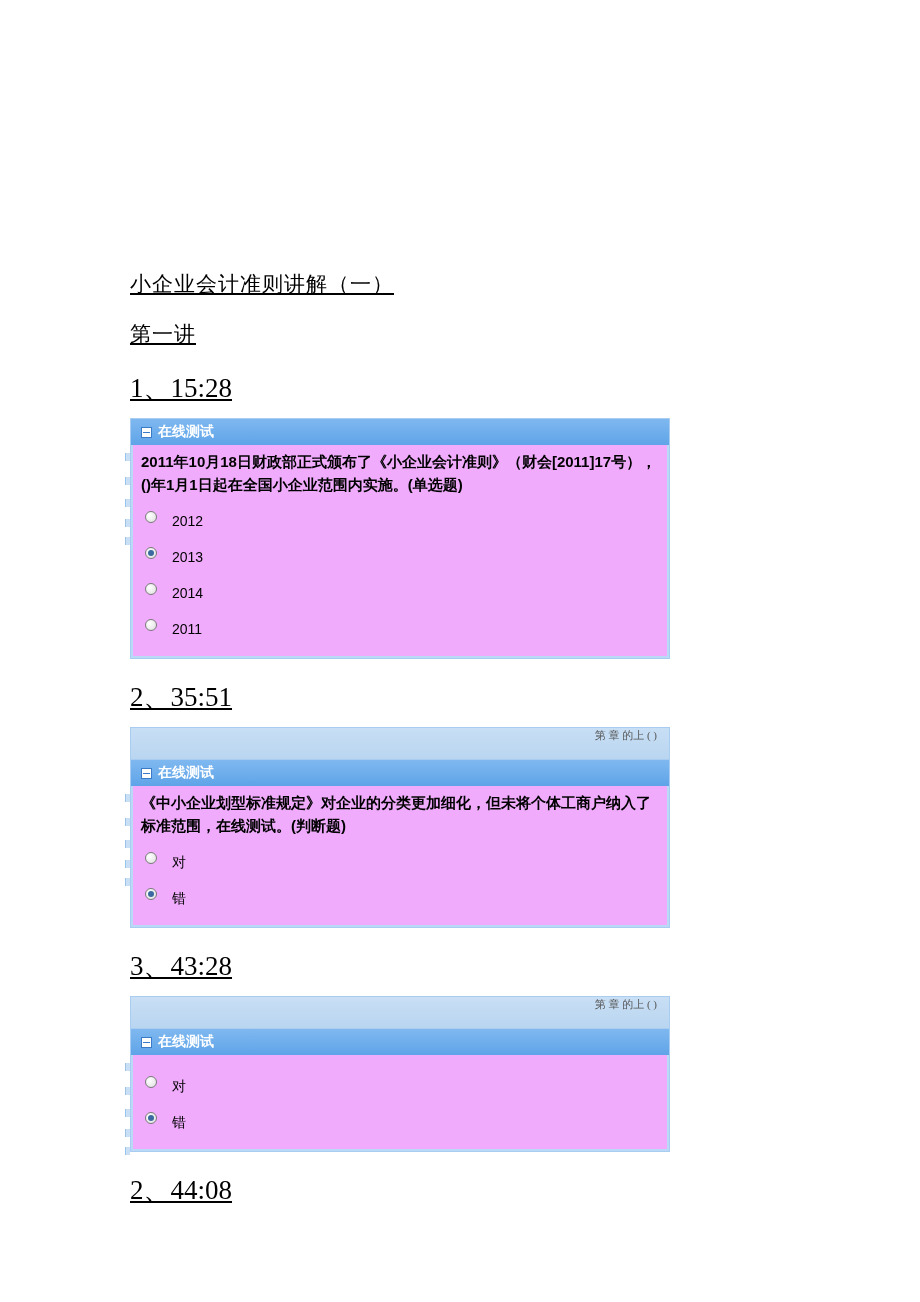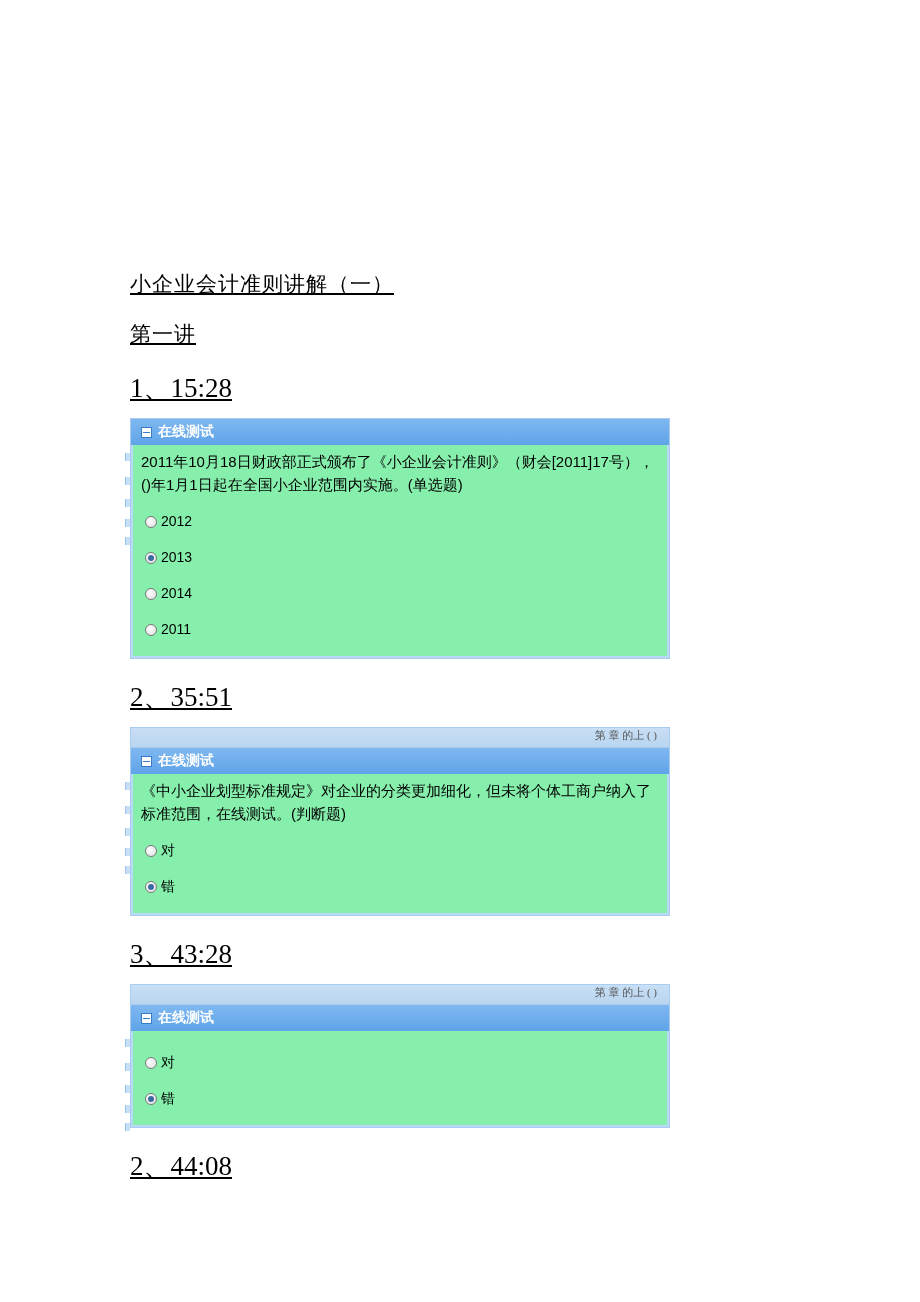--- a/index.html
+++ b/index.html
@@ -20,21 +20,21 @@
       text-decoration: underline;
     }
     .item-label {
       font-size: 27px;
       margin-top: 20px;
       margin-bottom: 12px;
       text-decoration: underline;
     }
     .quiz-panel {
       width: 540px;
-      background: #86efac;
+      background: #f0abfc;
       border: 1px solid #a9cdf0;
       box-shadow: inset 0 0 0 2px #b9d9f6;
       margin-bottom: 8px;
     }
     .panel-header {
       background: linear-gradient(#7fb8f0, #5fa4e8);
       padding: 4px 10px;
       display: flex;
       align-items: center;
       gap: 6px;
@@ -64,25 +64,26 @@
     }
     .panel-body {
       padding: 6px 10px 18px 10px;
       font-size: 15px;
       line-height: 1.5;
       font-family: "Microsoft YaHei", "SimSun", sans-serif;
       color: #000;
     }
     .question-text {
       margin-bottom: 4px;
+      font-weight: bold;
     }
     .option-row {
       display: flex;
-      align-items: center;
-      gap: 4px;
+      align-items: flex-start;
+      gap: 15px;
       margin-top: 15px;
       padding-left: 4px;
     }
     .radio {
       width: 12px;
       height: 12px;
       border-radius: 50%;
       border: 1px solid #7a7a7a;
       background: radial-gradient(circle at 35% 35%, #fff, #ddd);
       display: inline-block;
@@ -108,21 +109,21 @@
     .side-tick {
       position: absolute;
       left: -6px;
       width: 5px;
       height: 8px;
       background: #c8dff5;
       border-left: 1px solid #9cc4ea;
     }
     .partial-tab {
       width: 540px;
-      height: 20px;
+      height: 32px;
       background: linear-gradient(#c8dff5, #b9d5f0);
       border: 1px solid #a9cdf0;
       border-bottom: none;
       text-align: right;
       font-size: 11px;
       color: #555;
       padding-right: 12px;
       overflow: hidden;
     }
     .right-frag {

